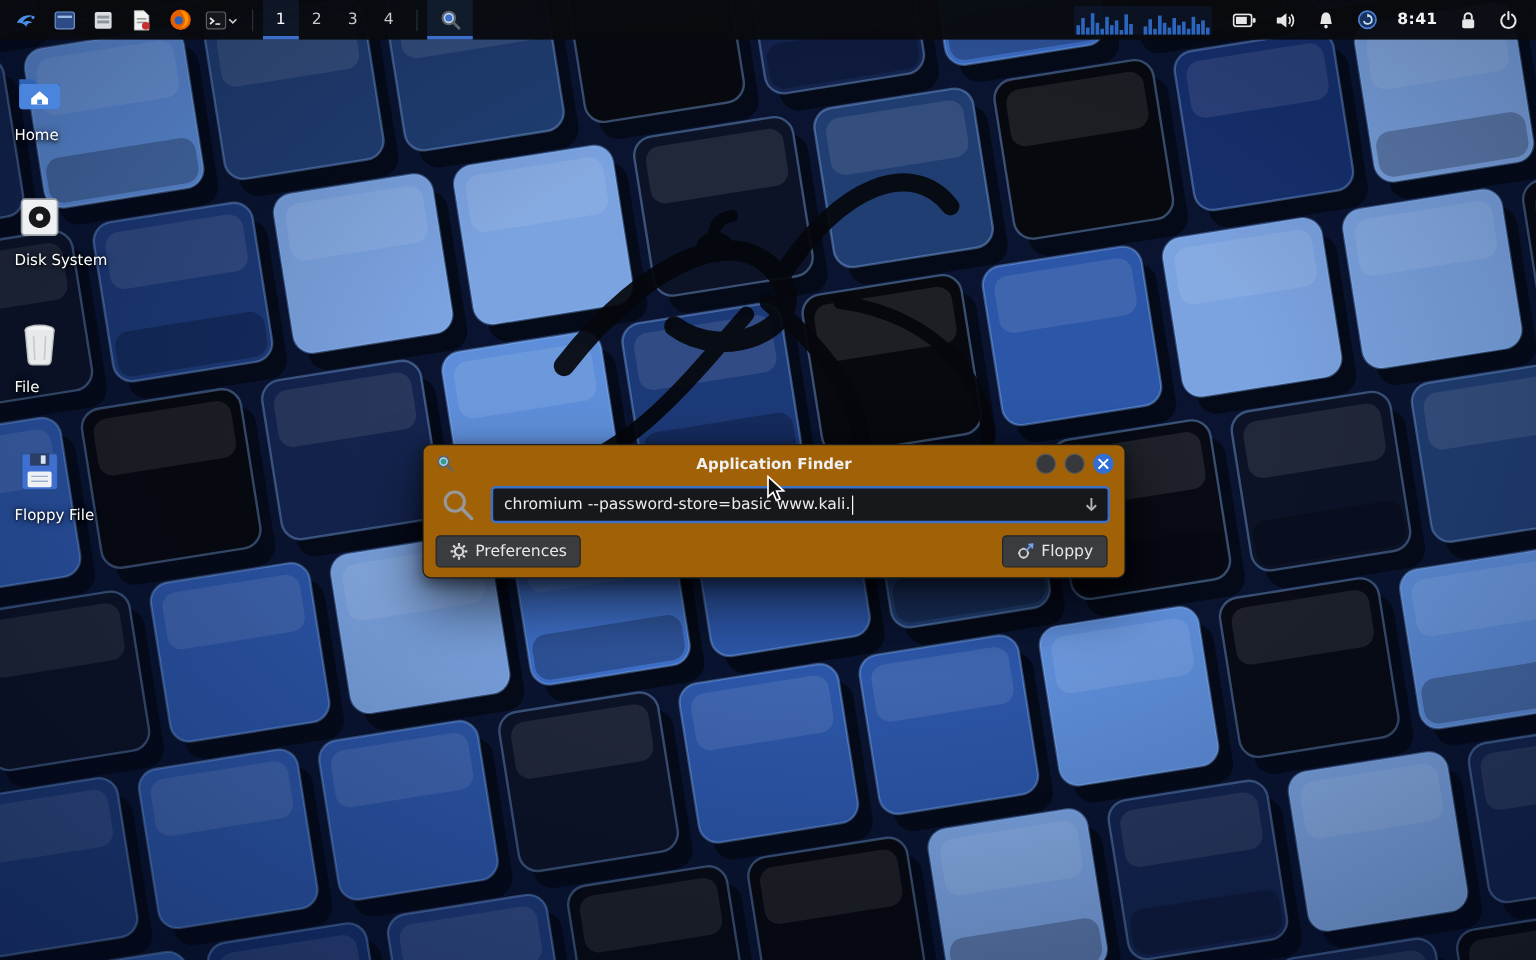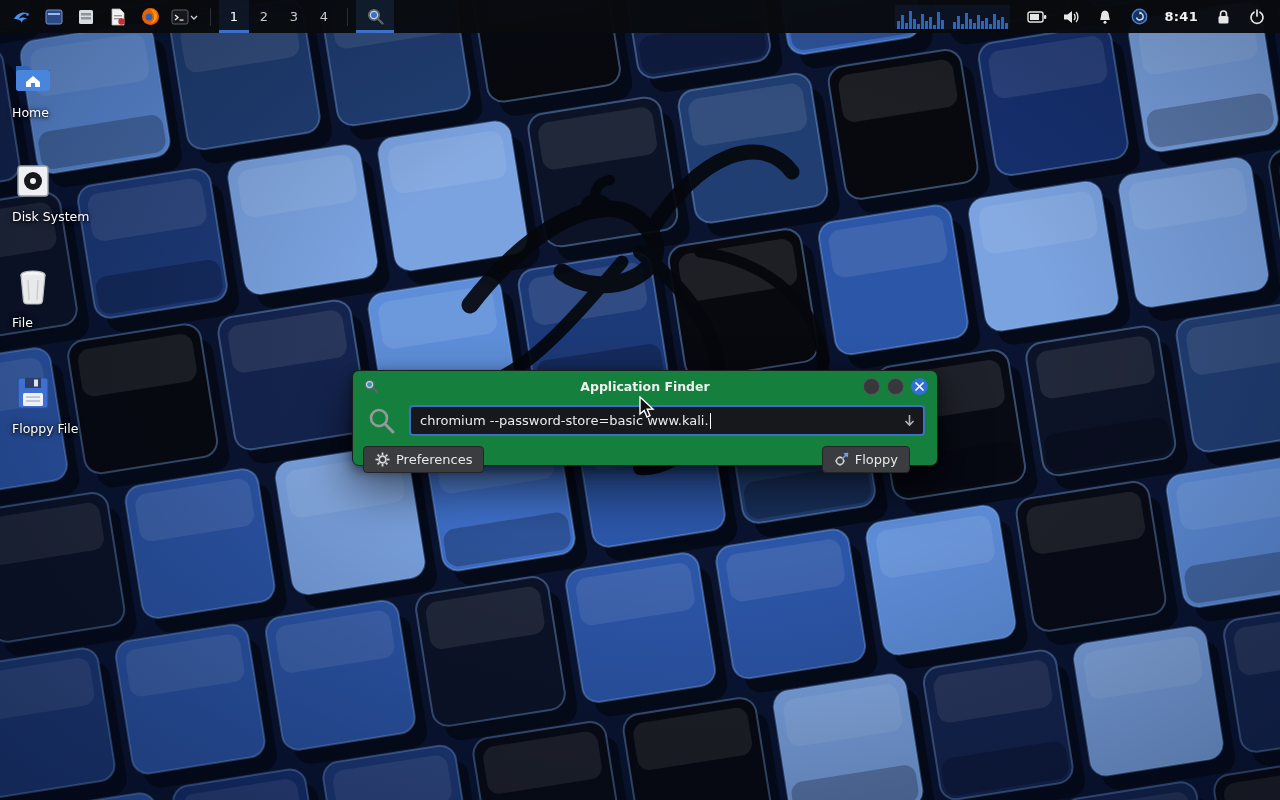--- a/index.html
+++ b/index.html
@@ -31,43 +31,43 @@
   #cpu-graph { margin-right:10px; opacity:0.9; }
 
   
   .dicon { position:absolute; width:96px; left:12px; z-index:5; display:flex;
     flex-direction:column; align-items:flex-start; gap:7px; cursor:default; }
   .dicon .img { width:42px; height:42px; display:flex; align-items:center; justify-content:center; }
   .dicon .lbl { font-size:12.5px; color:#ffffff; text-align:center;
     text-shadow:0 1px 3px rgba(0,0,0,0.95), 0 0 6px rgba(0,0,0,0.7); }
 
   
-  #finder { position:absolute; left:352px; top:370px; width:586px; height:96px; z-index:20;
-    background:#15803d; border:1px solid #1b1c1e; border-radius:7px;
+  #finder { position:absolute; left:352px; top:370px; width:586px; height:112px; z-index:20;
+    background:#a16207; border:1px solid #1b1c1e; border-radius:7px;
     box-shadow:0 22px 48px rgba(0,0,0,0.6), 0 4px 12px rgba(0,0,0,0.5); }
   #titlebar { position:relative; height:30px; display:flex; align-items:center; }
   #titlebar .t-ico { position:absolute; left:10px; top:7px; }
   #title { width:100%; text-align:center; font-size:12.5px; font-weight:bold; color:#f0f0f0; }
   .winctl { position:absolute; top:7px; width:17px; height:17px; border-radius:50%;
     display:flex; align-items:center; justify-content:center; }
   .winctl.min { right:57px; background:#37383b; border:1px solid #55575b; }
   .winctl.max { right:33px; background:#37383b; border:1px solid #55575b; }
   .winctl.close { right:9px; background:#2f6fd6; border:1px solid #2f6fd6; }
 
   #search-row { display:flex; align-items:center; padding:4px 12px 4px 14px; gap:12px; }
   #finder-input { position:relative; flex:1; height:31px; background:#17181b;
     border:2px solid #3d6fc9; border-radius:4px; display:flex; align-items:center;
     padding:0 26px 0 9px; }
   #finder-input .q { font-size:13px; color:#ececec; white-space:nowrap; overflow:hidden; }
   #caret { width:1.5px; height:16px; background:#ffffff; margin-left:1px;
     animation:blink 1.1s steps(1) infinite; }
   @keyframes blink { 0%,49% {opacity:1;} 50%,100% {opacity:0;} }
   .combo-arrow { position:absolute; right:6px; top:6px; }
 
-  #btn-row { display:flex; justify-content:space-between; padding:6px 27px 10px 10px; }
+  #btn-row { display:flex; justify-content:space-between; padding:6px 14px 10px 10px; }
   .gbtn { height:27px; display:flex; align-items:center; gap:6px; padding:0 11px;
     background:#3b3c40; border:1px solid #232427; border-radius:4px;
     color:#e8e8e8; font-size:13px; font-family:"DejaVu Sans", sans-serif; cursor:default; }
 
   
   #cursor { position:absolute; left:637px; top:396px; z-index:50; pointer-events:none; }
 </style>
 </head>
 <body>
 

